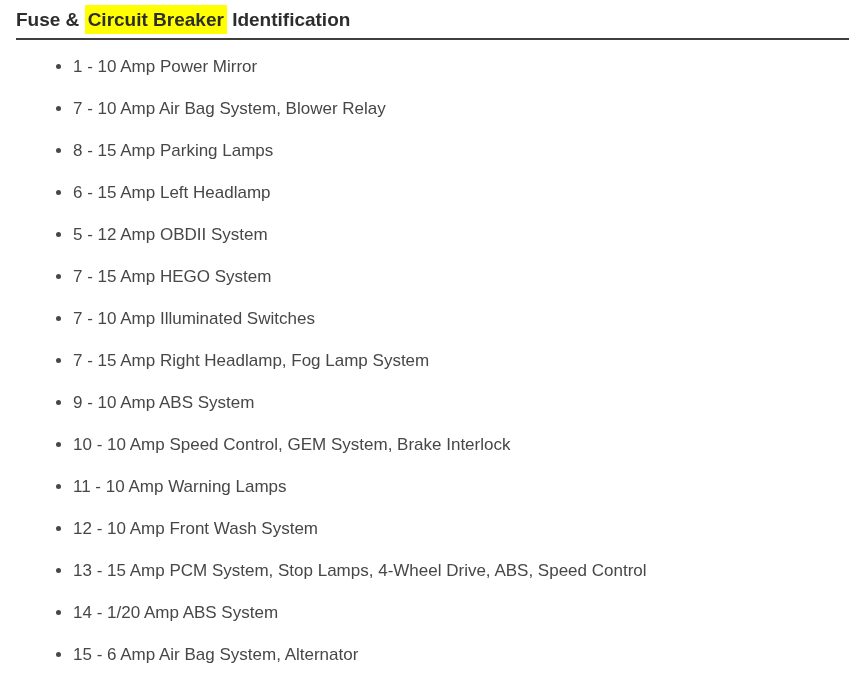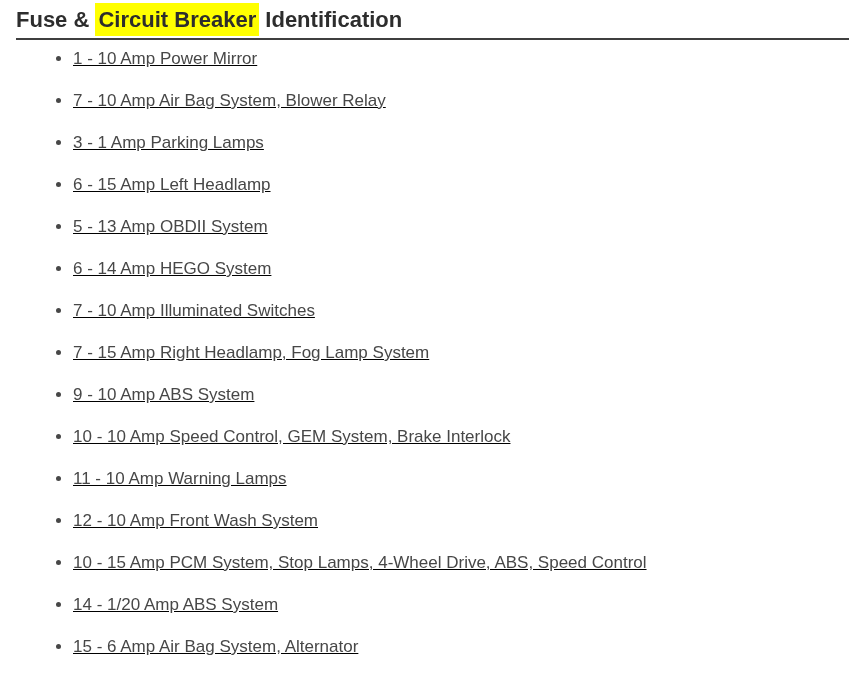--- a/index.html
+++ b/index.html
@@ -15,60 +15,59 @@
   }
   .content {
     margin-left: 16px;
   }
   .heading-wrap {
     border-bottom: 2px solid #3f3f3f;
     padding: 9px 0 7px 0;
   }
   h2.page-title {
     margin: 0;
-    font-size: 22px;
+    font-size: 19px;
     line-height: 22px;
     font-weight: 700;
     color: #2d2d2d;
   }
   mark.hl {
     background: #ffff00;
     color: inherit;
     padding: 4px 3px;
   }
   ul.fuse-list {
     list-style: disc;
-    margin: 10px 0 0 0;
+    margin: 18px 0 0 0;
     padding-left: 57px;
-    text-decoration: underline;
   }
   ul.fuse-list li {
     font-size: 17px;
     line-height: 18px;
     color: #474747;
     margin-bottom: 24px;
   }
 </style>
 </head>
 <body>
 
 <div class="content">
   <div class="heading-wrap">
     <h2 class="page-title"><span>Fuse &amp; </span><mark class="hl">Circuit Breaker</mark><span> Identification</span></h2>
   </div>
   <ul class="fuse-list">
     <li>1 - 10 Amp Power Mirror</li>
     <li>7 - 10 Amp Air Bag System, Blower Relay</li>
-    <li>3 - 1 Amp Parking Lamps</li>
+    <li>8 - 15 Amp Parking Lamps</li>
     <li>6 - 15 Amp Left Headlamp</li>
-    <li>5 - 13 Amp OBDII System</li>
-    <li>6 - 14 Amp HEGO System</li>
+    <li>5 - 12 Amp OBDII System</li>
+    <li>7 - 15 Amp HEGO System</li>
     <li>7 - 10 Amp Illuminated Switches</li>
     <li>7 - 15 Amp Right Headlamp, Fog Lamp System</li>
     <li>9 - 10 Amp ABS System</li>
     <li>10 - 10 Amp Speed Control, GEM System, Brake Interlock</li>
     <li>11 - 10 Amp Warning Lamps</li>
     <li>12 - 10 Amp Front Wash System</li>
-    <li>10 - 15 Amp PCM System, Stop Lamps, 4-Wheel Drive, ABS, Speed Control</li>
+    <li>13 - 15 Amp PCM System, Stop Lamps, 4-Wheel Drive, ABS, Speed Control</li>
     <li>14 - 1/20 Amp ABS System</li>
     <li>15 - 6 Amp Air Bag System, Alternator</li>
   </ul>
 </div>
 
 </body></html>

